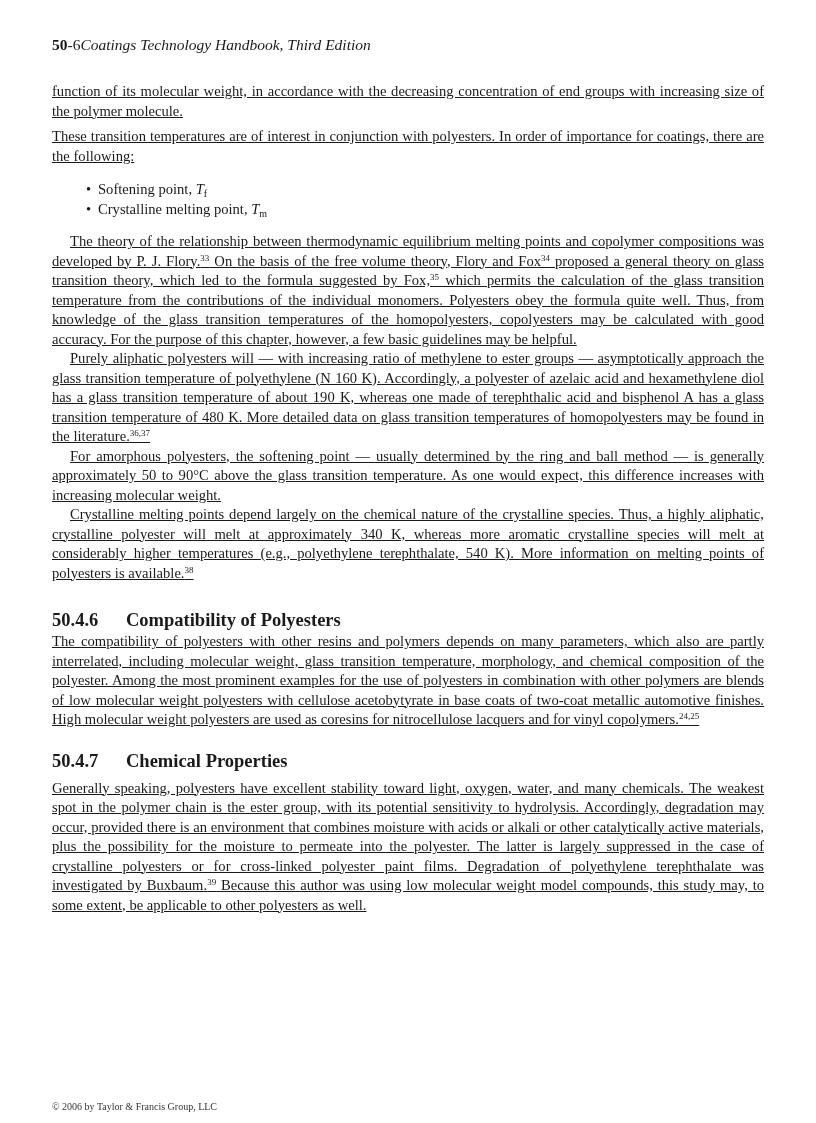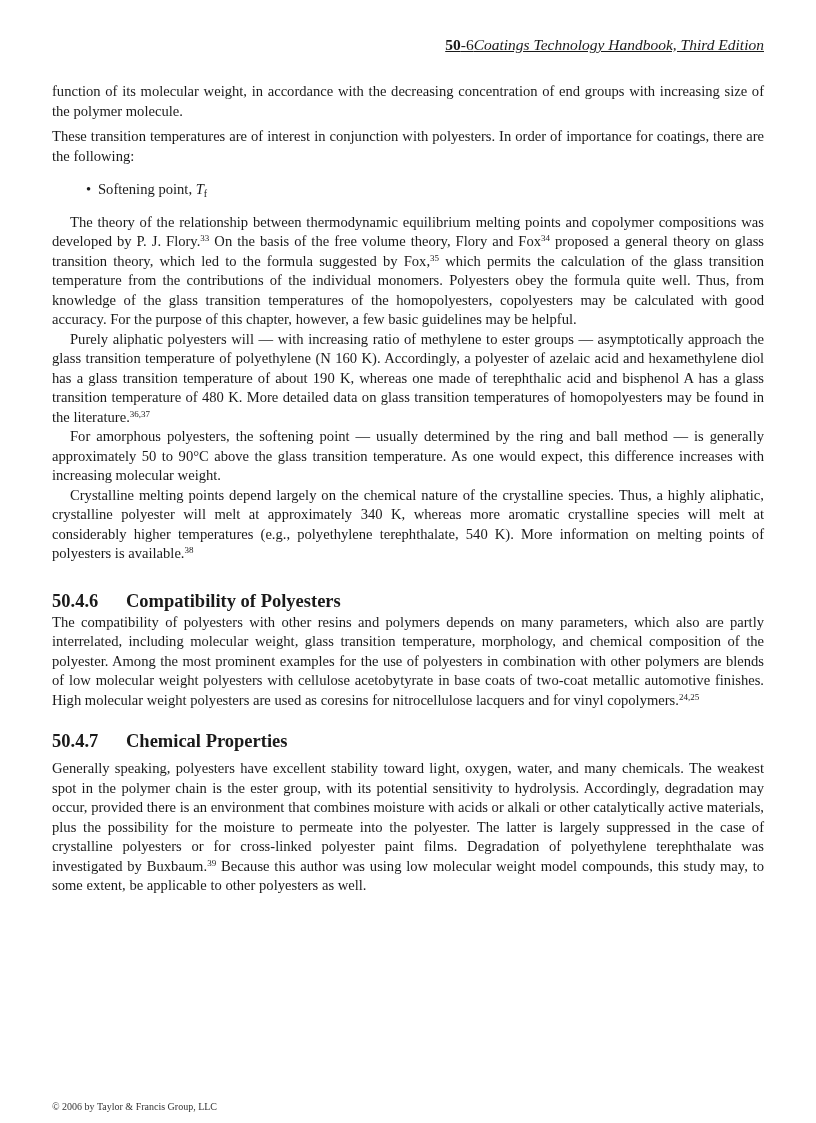--- a/index.html
+++ b/index.html
@@ -3,31 +3,30 @@
 <meta charset="utf-8">
 <style>
   html, body { margin: 0; padding: 0; background: #ffffff; }
   body {
     width: 816px; height: 1123px; position: relative; overflow: hidden;
     font-family: "Liberation Serif", "DejaVu Serif", serif;
     color: #1a1a1a;
   }
   .header {
     position: absolute; left: 52px; right: 52px; top: 36px; height: 20px;
-    display: flex; justify-content: flex-end; align-items: baseline;
+    display: flex; justify-content: flex-start; align-items: baseline;
     font-size: 15.5px;
-    text-decoration: underline;
   }
   .header .pagenum b { font-weight: bold; }
   .header .book { font-style: italic; }
   .content {
     position: absolute; left: 52px; width: 712px; top: 82px;
     font-size: 14.6px; line-height: 19.5px; text-align: justify;
   }
-  p { margin: 0; }
+  p { margin: 0; text-decoration: underline; }
   p.indent { text-indent: 18px; }
   h2 {
     font-size: 18.5px; font-weight: bold; margin: 0; line-height: 24px;
   }
   h2 .num { display: inline-block; width: 74px; }
   sup { font-size: 9px; line-height: 0; vertical-align: 5px; }
   sub { font-size: 10px; line-height: 0; vertical-align: -3px; }
   .ital { font-style: italic; }
   ul { list-style: none; margin: 0; padding: 0 0 0 34px; }
   ul li { position: relative; padding-left: 12px; }
@@ -44,20 +43,21 @@
   <span class="book">Coatings Technology Handbook, Third Edition</span>
 </div>
 
 <div class="content">
   <p>function of its molecular weight, in accordance with the decreasing concentration of end groups with increasing size of the polymer molecule.</p>
 
   <p style="margin-top:6px;">These transition temperatures are of interest in conjunction with polyesters. In order of importance for coatings, there are the following:</p>
 
   <ul style="margin-top:14px;">
     <li><span>Softening point, </span><span class="ital">T</span><sub>f</sub></li>
+    <li><span>Crystalline melting point, </span><span class="ital">T</span><sub>m</sub></li>
   </ul>
 
   <p class="indent" style="margin-top:13px;">
     <span>The theory of the relationship between thermodynamic equilibrium melting points and copolymer compositions was developed by P. J. Flory.</span><sup>33</sup><span> On the basis of the free volume theory, Flory and Fox</span><sup>34</sup><span> proposed a general theory on glass transition theory, which led to the formula suggested by Fox,</span><sup>35</sup><span> which permits the calculation of the glass transition temperature from the contributions of the individual monomers. Polyesters obey the formula quite well. Thus, from knowledge of the glass transition temperatures of the homopolyesters, copolyesters may be calculated with good accuracy. For the purpose of this chapter, however, a few basic guidelines may be helpful.</span>
   </p>
   <p class="indent">
     <span>Purely aliphatic polyesters will — with increasing ratio of methylene to ester groups — asymptotically approach the glass transition temperature of polyethylene (N 160 K). Accordingly, a polyester of azelaic acid and hexamethylene diol has a glass transition temperature of about 190 K, whereas one made of terephthalic acid and bisphenol A has a glass transition temperature of 480 K. More detailed data on glass transition temperatures of homopolyesters may be found in the literature.</span><sup>36,37</sup>
   </p>
   <p class="indent">For amorphous polyesters, the softening point — usually determined by the ring and ball method — is generally approximately 50 to 90°C above the glass transition temperature. As one would expect, this difference increases with increasing molecular weight.</p>
   <p class="indent">

